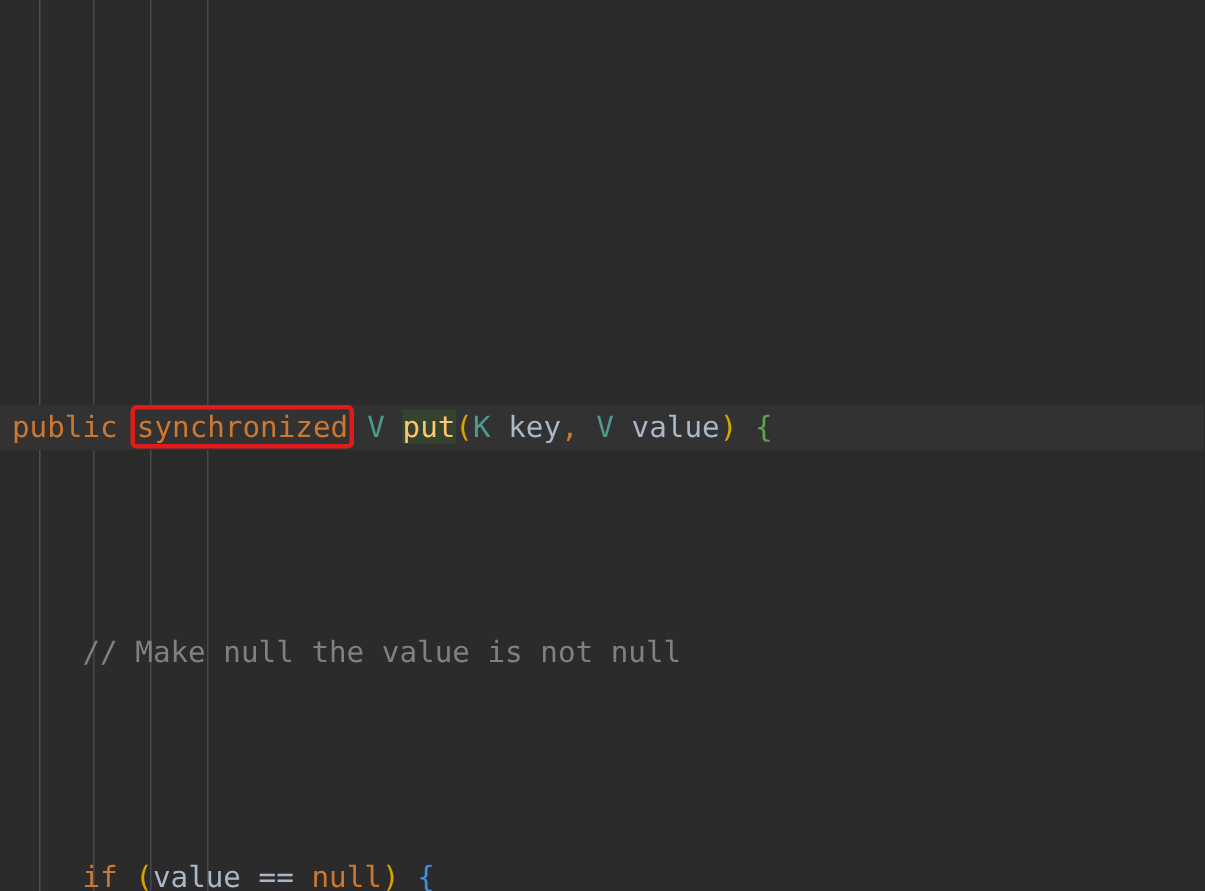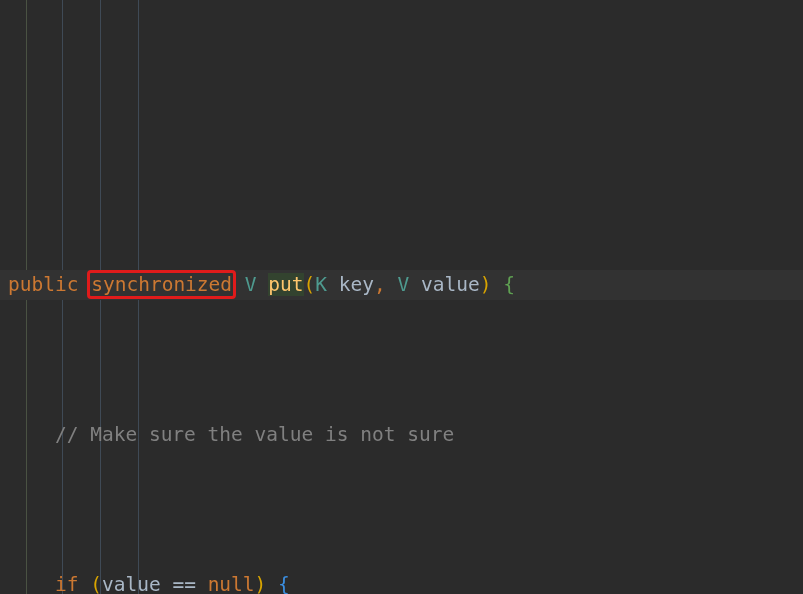--- a/index.html
+++ b/index.html
@@ -78,21 +78,21 @@
 
   <div class="guide g1"></div>
   <div class="guide g2"></div>
   <div class="guide g3"></div>
   <div class="guide g4"></div>
 
   
   <div class="line caret"><span class="kw">public</span><span class="txt"> </span><span class="kw hl-box">synchronized</span><span class="txt"> </span><span class="tparam">V</span><span class="txt"> </span><span class="method hl-method">put</span><span class="br-y">(</span><span class="tparam">K</span><span class="txt"> </span><span class="txt">key</span><span class="semi">,</span><span class="txt"> </span><span class="tparam">V</span><span class="txt"> </span><span class="txt">value</span><span class="br-y">)</span><span class="txt"> </span><span class="br-g">{</span></div>
 
   
-  <div class="line"><span class="txt">    </span><span class="cmt">// Make sure the value is not sure</span></div>
+  <div class="line"><span class="txt">    </span><span class="cmt">// Make null the value is not null</span></div>
 
   
   <div class="line"><span class="txt">    </span><span class="kw">if</span><span class="txt"> </span><span class="br-y">(</span><span class="txt">value</span><span class="txt"> == </span><span class="kwnull">null</span><span class="br-y">)</span><span class="txt"> </span><span class="br-b">{</span></div>
 
   
   
 
   
   
 

